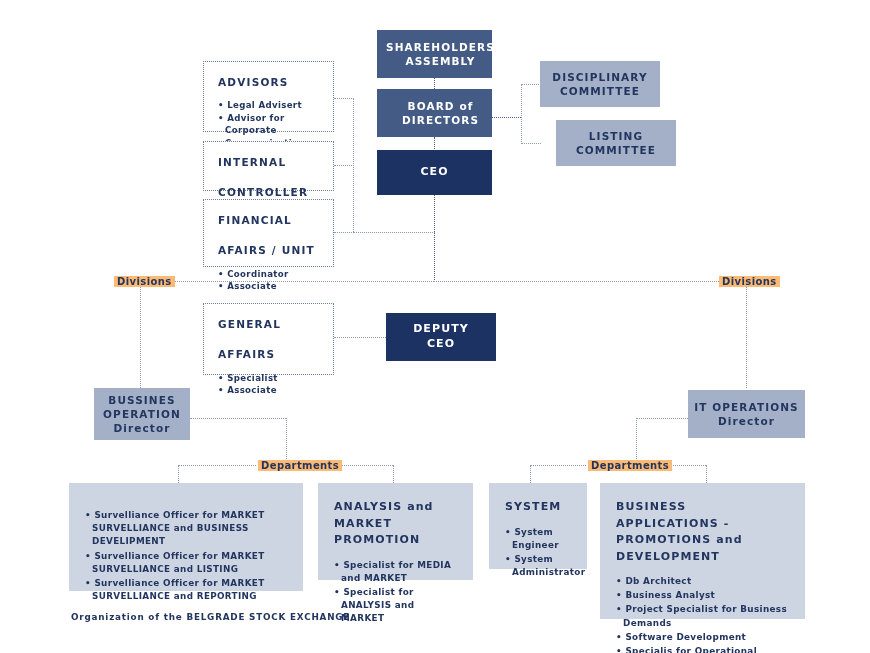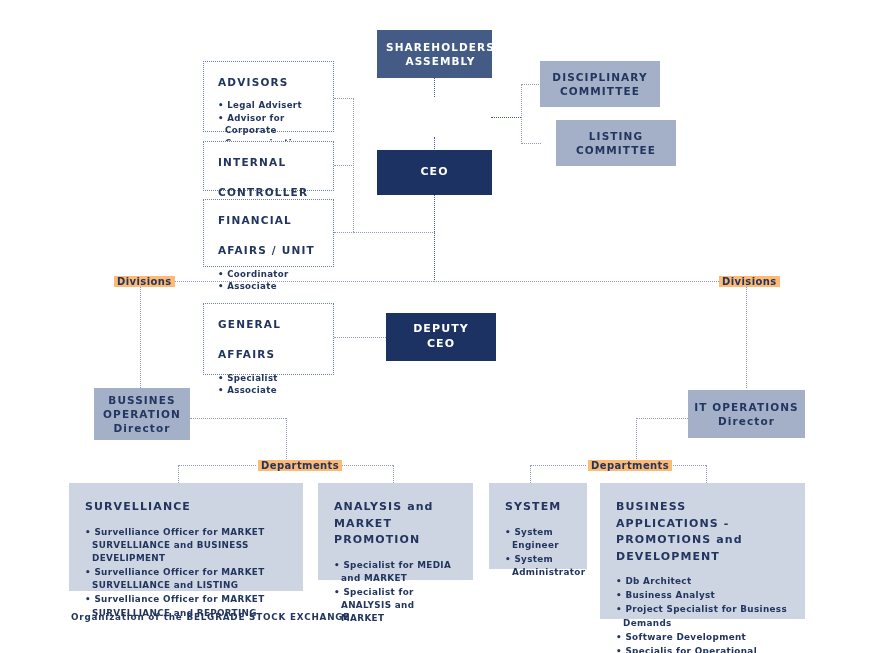--- a/index.html
+++ b/index.html
@@ -216,20 +216,24 @@
   <div class="tag" style="left:114px; top:276px;">Divisions</div>
   <div class="tag" style="left:719px; top:276px;">Divisions</div>
   <div class="tag" style="left:258px; top:460px;">Departments</div>
   <div class="tag" style="left:588px; top:460px;">Departments</div>
 
   <div class="box box-mid" style="left:377px; top:30px; width:115px; height:48px;">
     <span class="line">SHAREHOLDERS</span>
     <span class="line">ASSEMBLY</span>
   </div>
 
+  <div class="box box-mid" style="left:377px; top:89px; width:115px; height:48px;">
+    <span class="line">BOARD of</span>
+    <span class="line">DIRECTORS</span>
+  </div>
 
   <div class="box box-dark" style="left:377px; top:150px; width:115px; height:45px;">
     <span class="line">CEO</span>
   </div>
 
   <div class="box box-light" style="left:540px; top:61px; width:120px; height:46px;">
     <span class="line">DISCIPLINARY</span>
     <span class="line">COMMITTEE</span>
   </div>
 
@@ -287,23 +291,20 @@
       <span class="line">GENERAL</span><br>
       <span class="line">AFFAIRS</span>
     </div>
     <ul>
       <li>Specialist</li>
       <li>Associate</li>
     </ul>
   </div>
 
   <div class="dept" style="left:69px; top:483px; width:234px; height:108px;">
-    <div class="hdr">
-      <span>SURVELLIANCE</span>
-    </div>
     <ul>
       <li>Survelliance Officer for MARKET SURVELLIANCE and BUSINESS DEVELIPMENT</li>
       <li>Survelliance Officer for MARKET SURVELLIANCE and LISTING</li>
       <li>Survelliance Officer for MARKET SURVELLIANCE and REPORTING</li>
     </ul>
   </div>
 
   <div class="dept" style="left:318px; top:483px; width:155px; height:97px;">
     <div class="hdr">
       <span class="line">ANALYSIS and</span><br>

